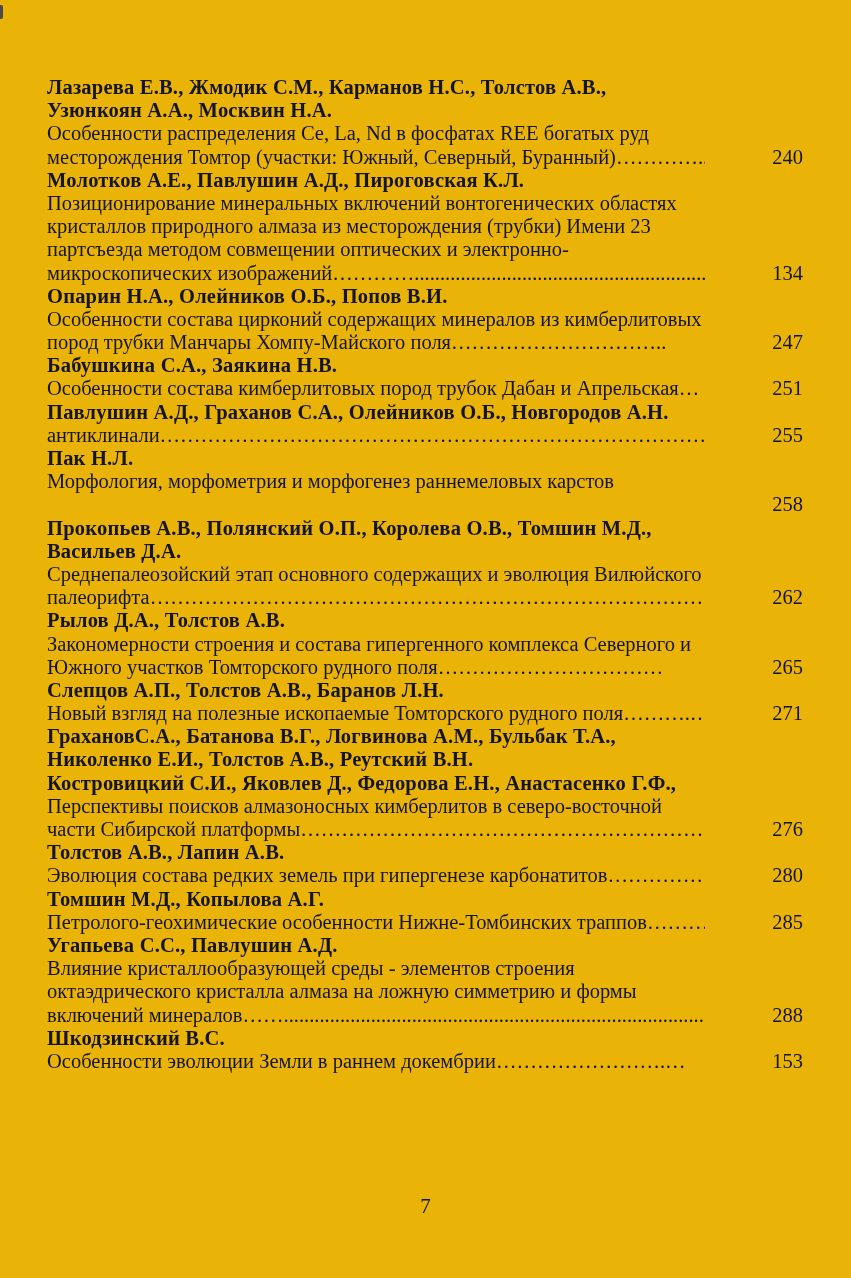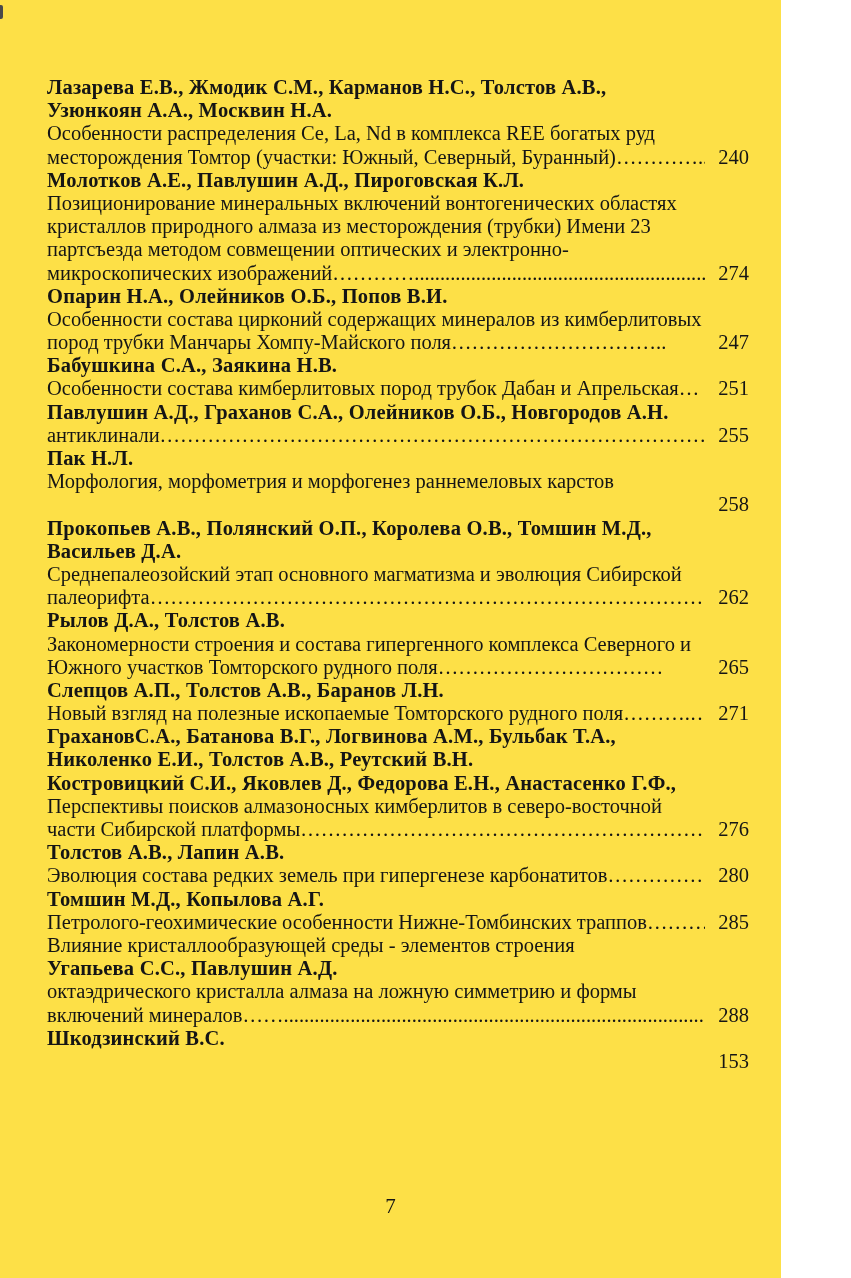--- a/index.html
+++ b/index.html
@@ -2,23 +2,23 @@
 <html><head>
 <meta charset="utf-8">
 <style>
   html, body {
     margin: 0;
     padding: 0;
     background: #ffffff;
   }
   #page {
     position: relative;
-    width: 781px;
+    width: 851px;
     height: 1278px;
-    background: #fde047;
+    background: #eab308;
     font-family: "Liberation Serif", "DejaVu Serif", serif;
     color: #151515;
     overflow: hidden;
   }
   #scan-mark {
     position: absolute;
     left: 0;
     top: 5px;
     width: 3px;
     height: 14px;
@@ -45,21 +45,21 @@
     white-space: nowrap;
     vertical-align: bottom;
     height: 23.2px;
   }
   .line.bold .line-text {
     font-weight: bold;
     letter-spacing: 0.2px;
   }
   .page-num {
     position: absolute;
-    left: 622px;
+    left: 676px;
     top: 0;
     width: 80px;
     text-align: right;
     font-size: 20.5px;
   }
   #footer {
     position: absolute;
     left: 0;
     top: 1194px;
     width: 100%;
@@ -68,56 +68,56 @@
   }
 </style>
 </head>
 <body>
 
 <div id="page">
   <div id="scan-mark"></div>
   <div id="content">
       <div class="line bold"><span class="line-text">Лазарева Е.В., Жмодик С.М., Карманов Н.С., Толстов А.В.,</span></div>
       <div class="line bold"><span class="line-text">Узюнкоян А.А., Москвин Н.А.</span></div>
-      <div class="line"><span class="line-text">Особенности распределения Ce, La, Nd в комплекса REE богатых руд</span></div>
+      <div class="line"><span class="line-text">Особенности распределения Ce, La, Nd в фосфатах REE богатых руд</span></div>
       <div class="line"><span class="line-text">месторождения Томтор (участки: Южный, Северный, Буранный)…………..</span><span class="page-num">240</span></div>
       <div class="line bold"><span class="line-text">Молотков А.Е., Павлушин А.Д., Пироговская К.Л.</span></div>
       <div class="line"><span class="line-text">Позиционирование минеральных включений вонтогенических областях</span></div>
       <div class="line"><span class="line-text">кристаллов природного алмаза из месторождения (трубки) Имени 23</span></div>
       <div class="line"><span class="line-text">партсъезда методом совмещении оптических и электронно-</span></div>
-      <div class="line"><span class="line-text">микроскопических изображений…………............................................................</span><span class="page-num">274</span></div>
+      <div class="line"><span class="line-text">микроскопических изображений…………............................................................</span><span class="page-num">134</span></div>
       <div class="line bold"><span class="line-text">Опарин Н.А., Олейников О.Б., Попов В.И.</span></div>
       <div class="line"><span class="line-text">Особенности состава цирконий содержащих минералов из кимберлитовых</span></div>
       <div class="line"><span class="line-text">пород трубки Манчары Хомпу-Майского поля…………………………..</span><span class="page-num">247</span></div>
       <div class="line bold"><span class="line-text">Бабушкина С.А., Заякина Н.В.</span></div>
       <div class="line"><span class="line-text">Особенности состава кимберлитовых пород трубок Дабан и Апрельская…</span><span class="page-num">251</span></div>
       <div class="line bold"><span class="line-text">Павлушин А.Д., Граханов С.А., Олейников О.Б., Новгородов А.Н.</span></div>
       <div class="line"><span class="line-text">антиклинали………………………………………………………………………</span><span class="page-num">255</span></div>
       <div class="line bold"><span class="line-text">Пак Н.Л.</span></div>
       <div class="line"><span class="line-text">Морфология, морфометрия и морфогенез раннемеловых карстов</span></div>
       <div class="line"><span class="page-num">258</span></div>
       <div class="line bold"><span class="line-text">Прокопьев А.В., Полянский О.П., Королева О.В., Томшин М.Д.,</span></div>
       <div class="line bold"><span class="line-text">Васильев Д.А.</span></div>
-      <div class="line"><span class="line-text">Среднепалеозойский этап основного магматизма и эволюция Сибирской</span></div>
+      <div class="line"><span class="line-text">Среднепалеозойский этап основного содержащих и эволюция Вилюйского</span></div>
       <div class="line"><span class="line-text">палеорифта…………………………………………………………………………..</span><span class="page-num">262</span></div>
       <div class="line bold"><span class="line-text">Рылов Д.А., Толстов А.В.</span></div>
       <div class="line"><span class="line-text">Закономерности строения и состава гипергенного комплекса Северного и</span></div>
       <div class="line"><span class="line-text">Южного участков Томторского рудного поля……………………………</span><span class="page-num">265</span></div>
       <div class="line bold"><span class="line-text">Слепцов А.П., Толстов А.В., Баранов Л.Н.</span></div>
       <div class="line"><span class="line-text">Новый взгляд на полезные ископаемые Томторского рудного поля……….…</span><span class="page-num">271</span></div>
       <div class="line bold"><span class="line-text">ГрахановС.А., Батанова В.Г., Логвинова А.М., Бульбак Т.А.,</span></div>
       <div class="line bold"><span class="line-text">Николенко Е.И., Толстов А.В., Реутский В.Н.</span></div>
       <div class="line bold"><span class="line-text">Костровицкий С.И., Яковлев Д., Федорова Е.Н., Анастасенко Г.Ф.,</span></div>
       <div class="line"><span class="line-text">Перспективы поисков алмазоносных кимберлитов в северо-восточной</span></div>
       <div class="line"><span class="line-text">части Сибирской платформы…………………………………………………………</span><span class="page-num">276</span></div>
       <div class="line bold"><span class="line-text">Толстов А.В., Лапин А.В.</span></div>
       <div class="line"><span class="line-text">Эволюция состава редких земель при гипергенезе карбонатитов……………</span><span class="page-num">280</span></div>
       <div class="line bold"><span class="line-text">Томшин М.Д., Копылова А.Г.</span></div>
       <div class="line"><span class="line-text">Петролого-геохимические особенности Нижне-Томбинских траппов……….</span><span class="page-num">285</span></div>
+      <div class="line bold"><span class="line-text">Угапьева С.С., Павлушин А.Д.</span></div>
       <div class="line"><span class="line-text">Влияние кристаллообразующей среды - элементов строения</span></div>
-      <div class="line bold"><span class="line-text">Угапьева С.С., Павлушин А.Д.</span></div>
       <div class="line"><span class="line-text">октаэдрического кристалла алмаза на ложную симметрию и формы</span></div>
       <div class="line"><span class="line-text">включений минералов…….....................................................................................</span><span class="page-num">288</span></div>
       <div class="line bold"><span class="line-text">Шкодзинский В.С.</span></div>
-      <div class="line"><span class="page-num">153</span></div>
+      <div class="line"><span class="line-text">Особенности эволюции Земли в раннем докембрии…………………….…</span><span class="page-num">153</span></div>
     </div>
   <div id="footer">7</div>
 </div>
 
 </body></html>

